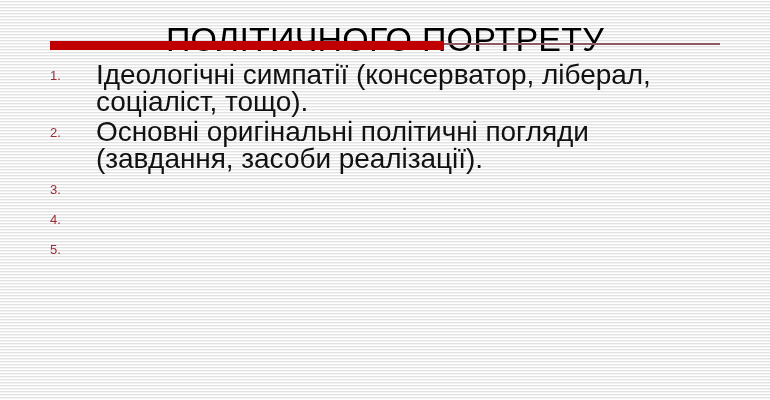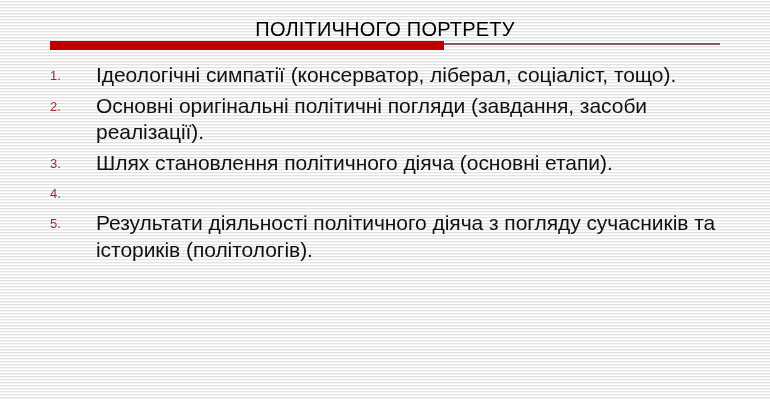--- a/index.html
+++ b/index.html
@@ -34,21 +34,21 @@
     );
   }
 
   
   .slide-title {
     position: absolute;
     top: -1px;
     left: 0;
     width: 770px;
     text-align: center;
-    font-size: 20px;
+    font-size: 34px;
     line-height: 34px;
     font-weight: 400;
     letter-spacing: 0.2px;
     color: #000000;
     white-space: nowrap;
     font-family: "Liberation Sans", sans-serif;
   }
 
   
   .divider {
@@ -98,21 +98,21 @@
     width: 26px;
     font-size: 13px;
     line-height: 13px;
     font-weight: 400;
     color: #9e2b33;
     text-align: left;
     font-family: "Liberation Sans", sans-serif;
   }
   .item-text {
     display: block;
-    font-size: 21px;
+    font-size: 28px;
     line-height: 26.5px;
     font-weight: 400;
     color: #111111;
     font-family: "Liberation Sans", sans-serif;
     letter-spacing: -0.05px;
   }
   .item-2 { margin-top: 4px; }
   .item-3 { margin-top: 4px; }
   .item-4 { margin-top: 4px; }
   .item-5 { margin-top: 4px; }
@@ -136,27 +136,25 @@
       <span class="item-text">Ідеологічні симпатії (консерватор, ліберал, соціаліст, тощо).</span>
     </li>
 
     <li class="list-item item-2">
       <span class="item-marker">2.</span>
       <span class="item-text">Основні оригінальні політичні погляди (завдання, засоби реалізації).</span>
     </li>
 
     <li class="list-item item-3">
       <span class="item-marker">3.</span>
-      <span class="item-text">Шлях становлення політичного діяча (основні етапи).</span>
     </li>
 
     <li class="list-item item-4">
       <span class="item-marker">4.</span>
     </li>
 
     <li class="list-item item-5">
       <span class="item-marker">5.</span>
-      <span class="item-text">Результати діяльності політичного діяча з погляду сучасників та істориків (політологів).</span>
     </li>
 
   </ol>
 
 </div>
 
 </body></html>

